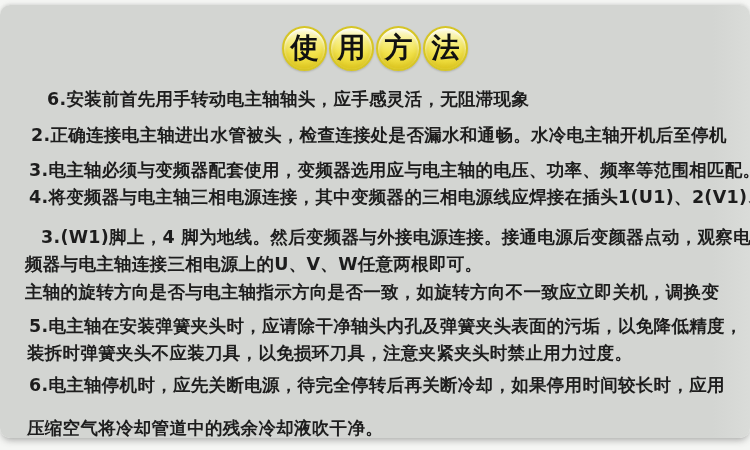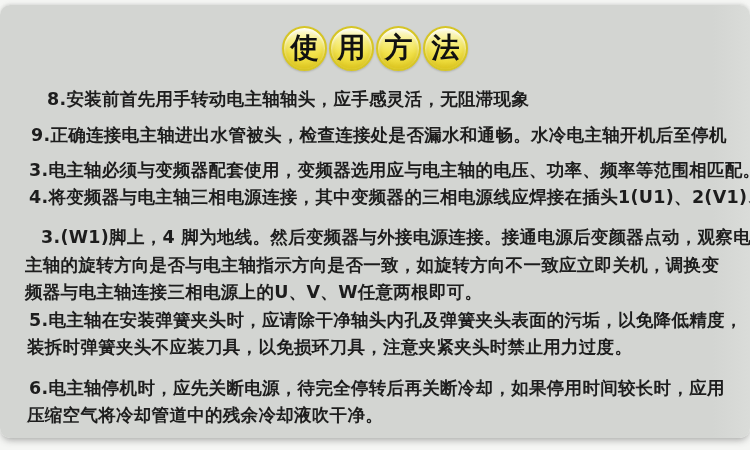--- a/index.html
+++ b/index.html
@@ -53,24 +53,24 @@
     </div>
     <div class="badge">
       <span class="badge-char">方</span>
     </div>
     <div class="badge">
       <span class="badge-char">法</span>
     </div>
   </div>
 
 <div class="text-block">
-    <div class="line" style="padding-left: 22px; margin-top: 0px;">8.安装前首先用手转动电主轴轴头，应手感灵活，无阻滞现象</div>
-    <div class="line" style="padding-left: 6px; margin-top: 9px;">9.正确连接电主轴进出水管被头，检查连接处是否漏水和通畅。水冷电主轴开机后至停机</div>
+    <div class="line" style="padding-left: 22px; margin-top: 0px;">6.安装前首先用手转动电主轴轴头，应手感灵活，无阻滞现象</div>
+    <div class="line" style="padding-left: 6px; margin-top: 9px;">2.正确连接电主轴进出水管被头，检查连接处是否漏水和通畅。水冷电主轴开机后至停机</div>
     <div class="line" style="padding-left: 4px; margin-top: 8px;">3.电主轴必须与变频器配套使用，变频器选用应与电主轴的电压、功率、频率等范围相匹配。</div>
     <div class="line" style="padding-left: 4px; margin-top: 0px;">4.将变频器与电主轴三相电源连接，其中变频器的三相电源线应焊接在插头1(U1)、2(V1)、</div>
     <div class="line" style="padding-left: 16px; margin-top: 13px;">3.(W1)脚上，4 脚为地线。然后变频器与外接电源连接。接通电源后变颜器点动，观察电</div>
+    <div class="line" style="padding-left: 0px; margin-top: 0px;">频器与电主轴连接三相电源上的U、V、W任意两根即可。</div>
     <div class="line" style="padding-left: 0px; margin-top: 1px;">主轴的旋转方向是否与电主轴指示方向是否一致，如旋转方向不一致应立即关机，调换变</div>
-    <div class="line" style="padding-left: 0px; margin-top: 0px;">频器与电主轴连接三相电源上的U、V、W任意两根即可。</div>
-    <div class="line" style="padding-left: 4px; margin-top: 1px;">5.电主轴在安装弹簧夹头时，应请除干净轴头内孔及弹簧夹头表面的污垢，以免降低精度，</div>
+    <div class="line" style="padding-left: 4px; margin-top: 7px;">5.电主轴在安装弹簧夹头时，应请除干净轴头内孔及弹簧夹头表面的污垢，以免降低精度，</div>
     <div class="line" style="padding-left: 2px; margin-top: 0px; font-family: Liberation Serif, serif;">装拆时弹簧夹头不应装刀具，以免损环刀具，注意夹紧夹头时禁止用力过度。</div>
-    <div class="line" style="padding-left: 4px; margin-top: 14px;">6.电主轴停机时，应先关断电源，待完全停转后再关断冷却，如果停用时间较长时，应用</div>
-    <div class="line" style="padding-left: 2px; margin-top: 0px;">压缩空气将冷却管道中的残余冷却液吹干净。</div>
+    <div class="line" style="padding-left: 4px; margin-top: 5px;">6.电主轴停机时，应先关断电源，待完全停转后再关断冷却，如果停用时间较长时，应用</div>
+    <div class="line" style="padding-left: 2px; margin-top: 16px;">压缩空气将冷却管道中的残余冷却液吹干净。</div>
   </div>
 
 </body></html>

